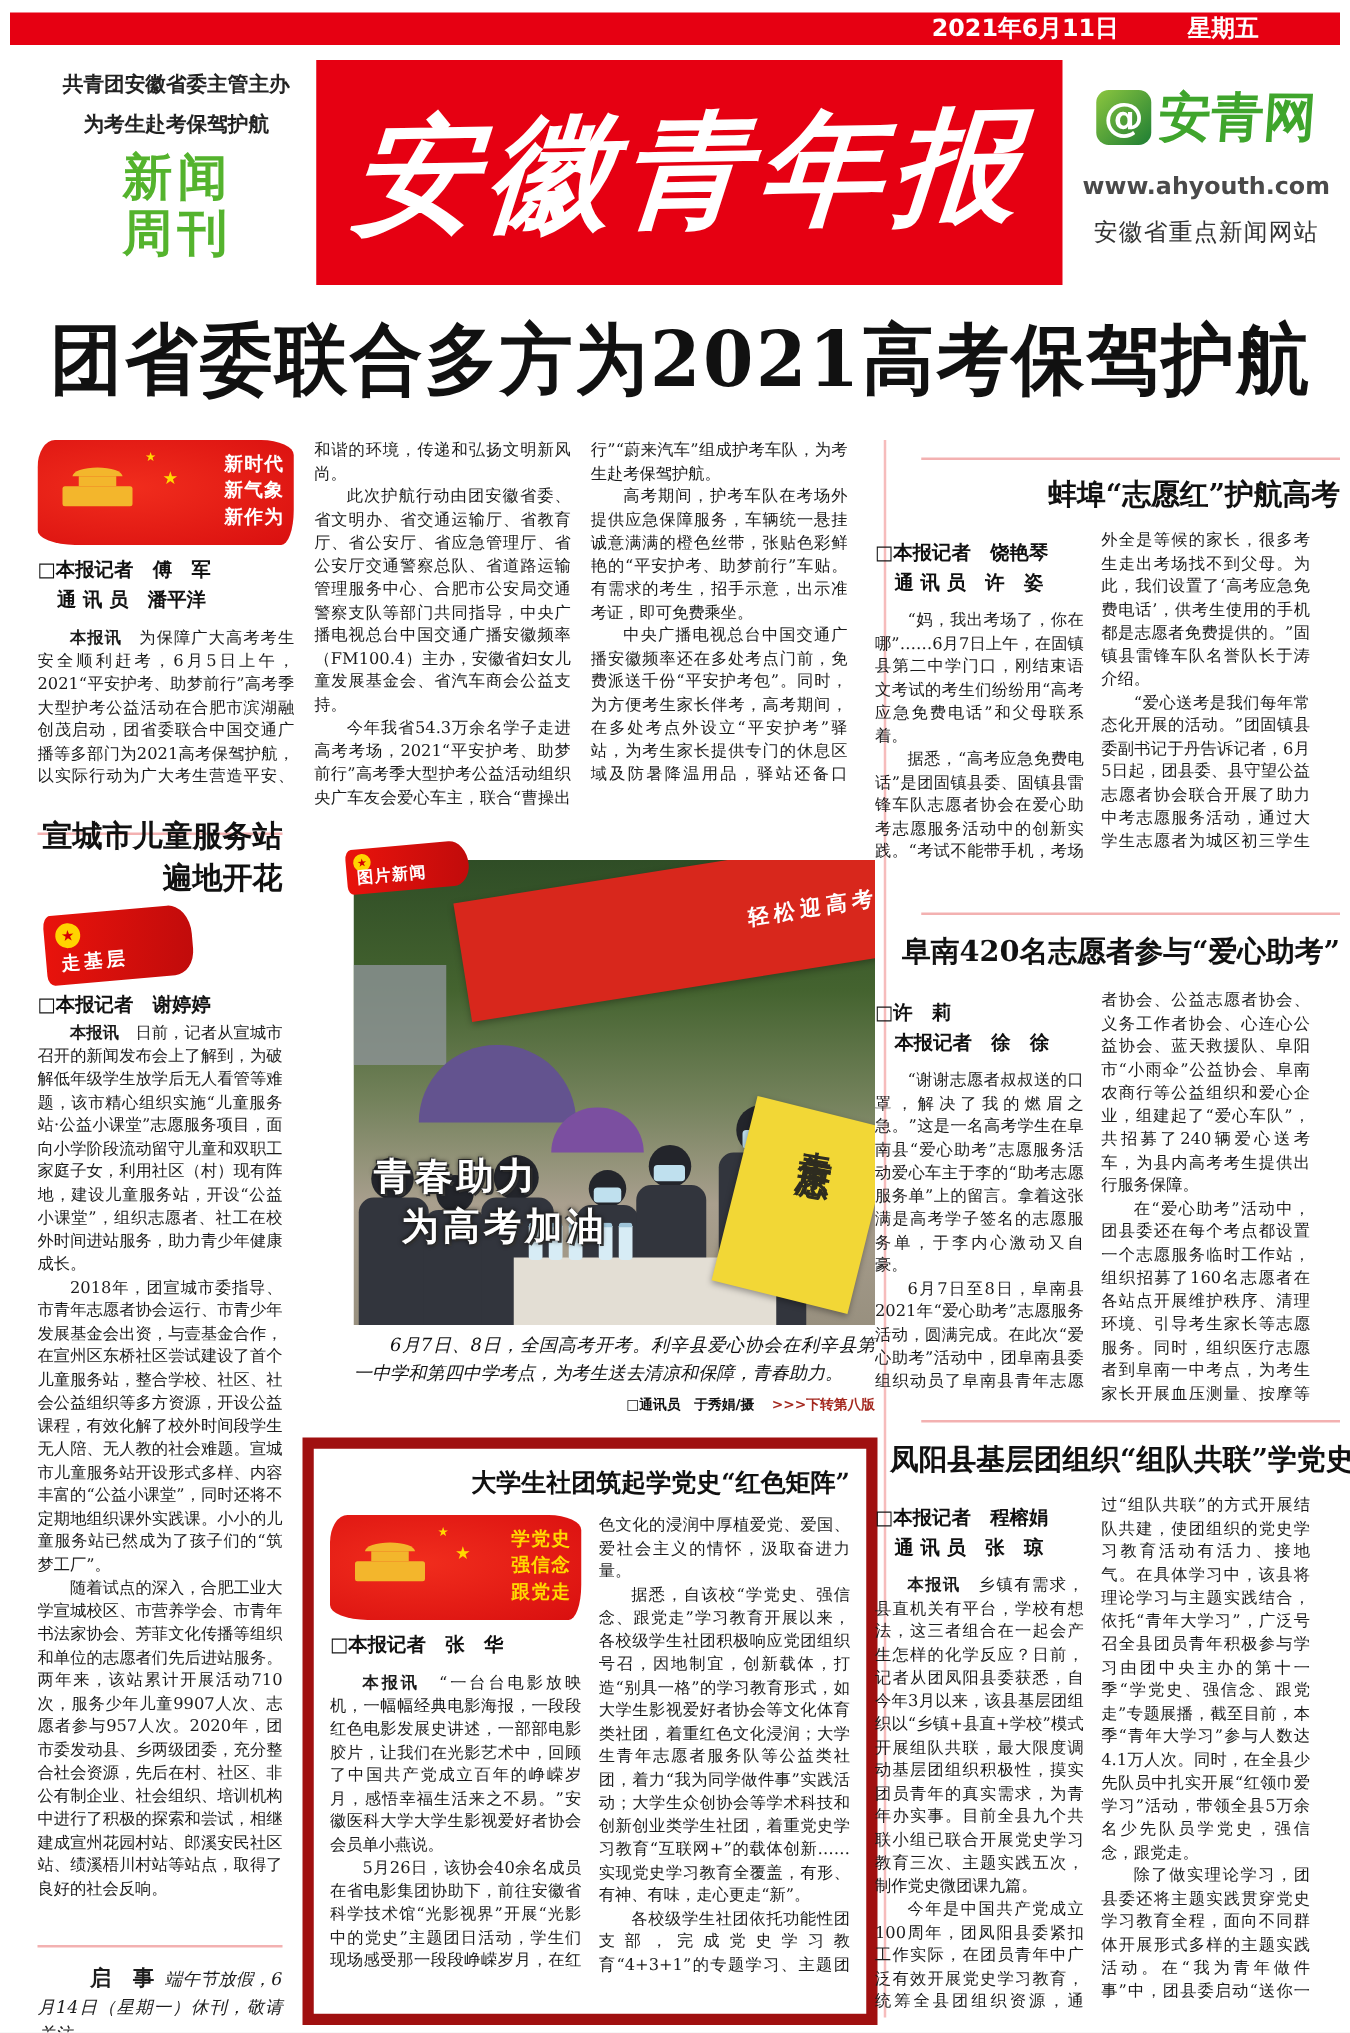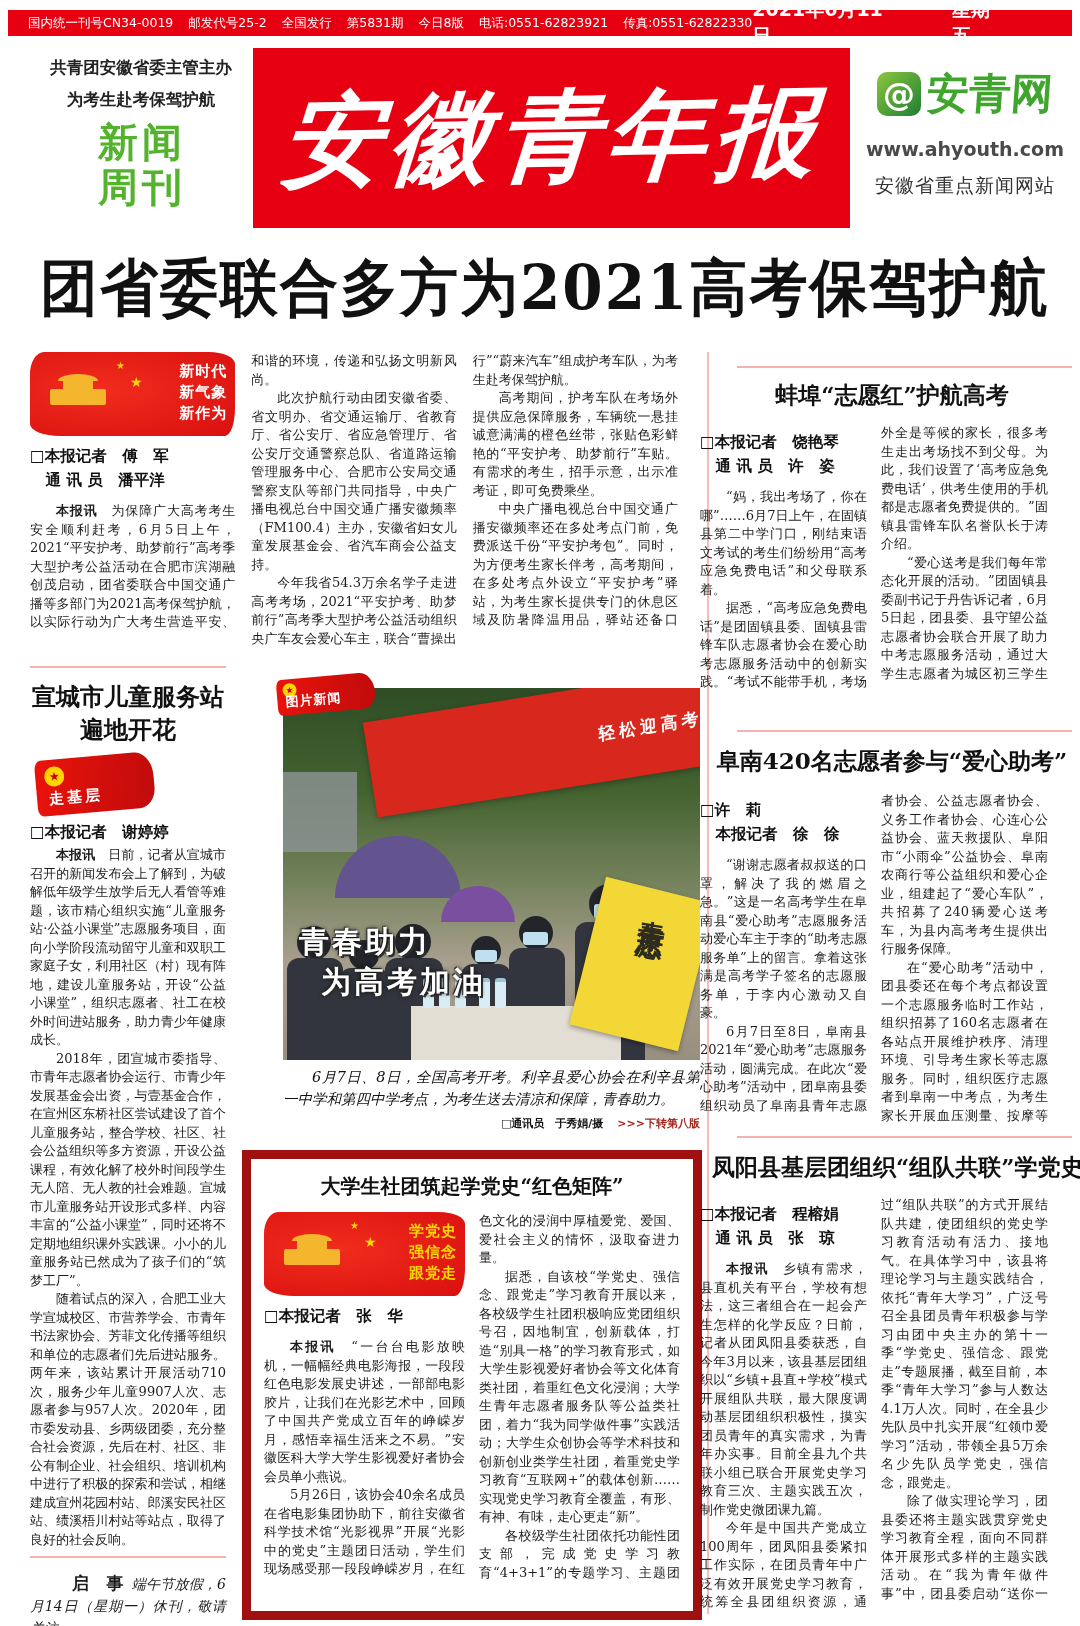--- a/index.html
+++ b/index.html
@@ -41,21 +41,21 @@
             font-weight:900;letter-spacing:2px;color:#111;transform:scaleY(1.06);white-space:nowrap;}
 
   
   .para{margin:0;text-indent:2em;text-align:justify;font-size:13px;line-height:18.5px;}
   .para b{font-family:"DejaVu Sans","Liberation Sans",sans-serif;font-weight:700;}
   .byline{font-family:"DejaVu Sans","Liberation Sans",sans-serif;font-weight:700;font-size:15.5px;
           line-height:24px;color:#111;break-inside:avoid;margin:6px 0 10px 0;}
   .byline .l2{padding-left:1em;}
   .cols2{column-count:2;column-gap:14px;column-fill:auto;overflow:hidden;}
   .cols3{column-count:3;column-gap:16px;column-fill:auto;overflow:hidden;}
-  .art-title{font-weight:900;text-align:center;color:#111;}
+  .art-title{font-weight:900;text-align:right;color:#111;}
   .divider{background:#f3b1b1;height:2px;}
   .vline{background:#f6bcbc;width:2px;}
 
   
   .badge-red{position:relative;height:84px;margin-bottom:8px;break-inside:avoid;overflow:hidden;
              background:radial-gradient(ellipse at 35% 45%,#f12d1d,#d90f0f);
              border-radius:14px 26px 10px 30px / 22px 12px 28px 12px;}
   .badge-lines{position:absolute;right:8px;top:9px;font-family:"DejaVu Sans","Liberation Sans",sans-serif;
                font-weight:900;font-size:15px;line-height:21px;letter-spacing:1px;}
   .badge-lines.white{color:#fff;}
@@ -115,48 +115,39 @@
   .credit .jump{color:#a4281f;margin-left:14px;}
 
   
   .feature{left:242px;top:1150px;width:460px;height:470px;border:9px solid #a01010;background:#fff;
            box-sizing:border-box;padding:8px 13px;overflow:hidden;}
   .feature-title{font-size:20px;margin:6px 0 12px 0;letter-spacing:0px;white-space:nowrap;}
   .feature-cols{height:372px;}
 
   
   .lead-cols{left:30px;top:352px;width:648px;height:308px;}
-  .xc{left:30px;top:680px;width:196px;height:872px;overflow:hidden;}
+  .xc{left:30px;top:652px;width:196px;height:872px;overflow:hidden;}
   .xc-title{font-size:24px;line-height:33px;}
   .xc-byline{margin:8px 0 2px 0;}
   .xc-paras{height:702px;overflow:hidden;}
   .notice{left:30px;top:1572px;width:196px;font-size:14px;line-height:22px;font-style:italic;
           text-align:justify;text-indent:3em;}
   .notice-head{font-style:normal;font-weight:700;font-size:17px;
                font-family:"DejaVu Sans","Liberation Sans",sans-serif;margin-right:8px;}
 
   
   .r-title{left:712px;width:360px;font-size:23px;white-space:nowrap;}
   .r-body{left:700px;width:348px;}
 </style>
 </head>
 <body>
 
 <div class="page">
 
   <div class="abs topbar">
-    <div class="topbar-info">
-        <span class="seg">国内统一刊号CN34-0019</span>
-        <span class="seg">邮发代号25-2</span>
-        <span class="seg">全国发行</span>
-        <span class="seg">第5831期</span>
-        <span class="seg">今日8版</span>
-        <span class="seg">电话:0551-62823921</span>
-        <span class="seg">传真:0551-62822330</span>
-      </div>
     <div class="topbar-date">2021年6月11日</div>
     <div class="topbar-week">星期五</div>
   </div>
 
   <div class="abs org">
     <div>共青团安徽省委主管主办</div>
     <div>为考生赴考保驾护航</div>
   </div>
   <div class="abs weekly">
     <div>新闻</div>

